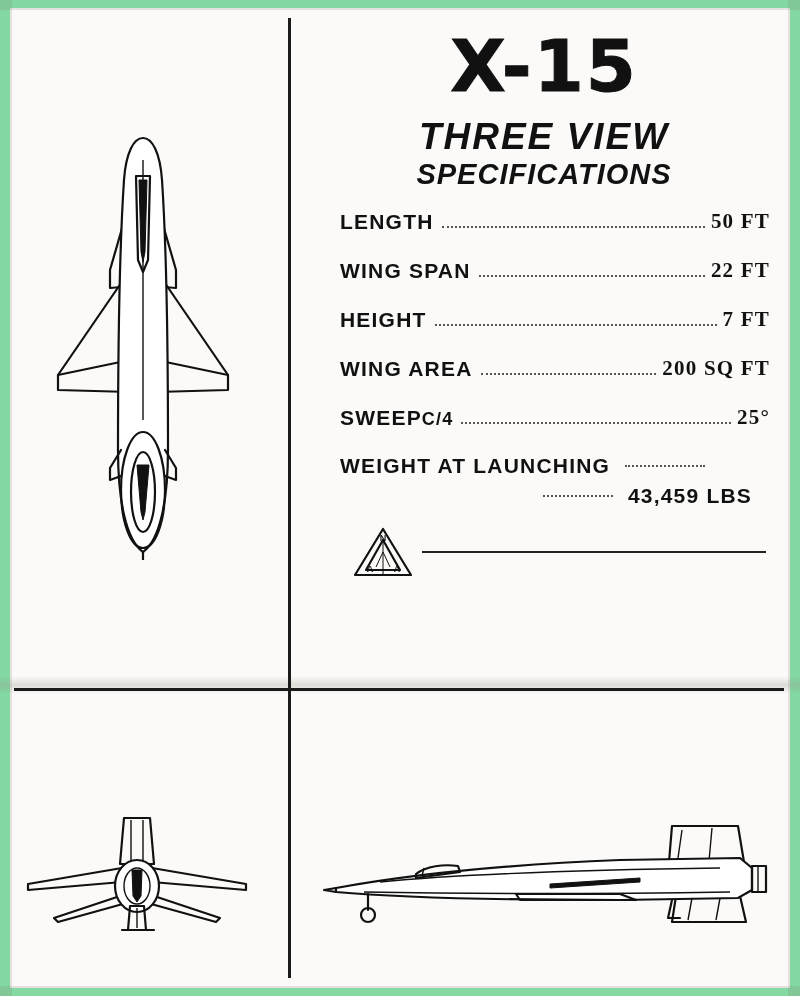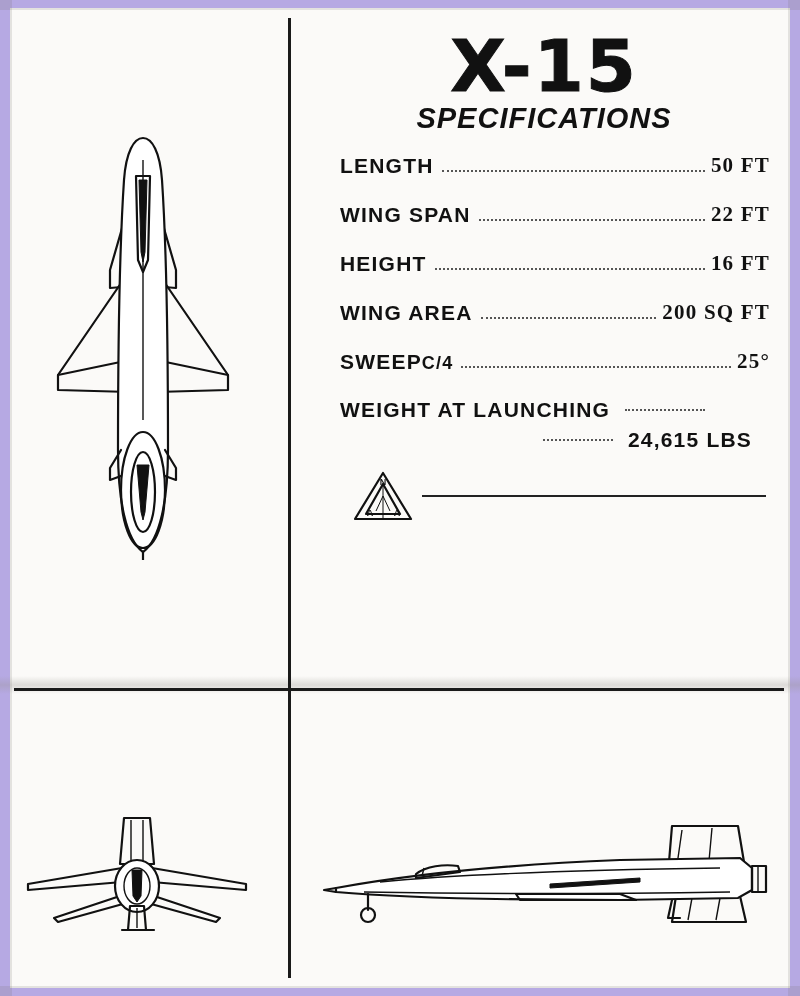--- a/index.html
+++ b/index.html
@@ -10,21 +10,21 @@
   body {
     width: 800px;
     height: 996px;
     font-family: "Liberation Sans", sans-serif;
     overflow: hidden;
   }
   #sheet {
     position: relative;
     width: 800px;
     height: 996px;
-    background: #c4b5fd;
+    background: #86efac;
   }
   
   #paper {
     position: absolute;
     left: 10px;
     top: 8px;
     width: 780px;
     height: 980px;
     background: #fbfaf8;
   }
@@ -183,40 +183,41 @@
   <div class="edge-shade" style="left:0;top:986px;width:800px;height:10px;"></div>
   <div class="edge-shade" style="left:0;top:0;width:12px;height:996px;"></div>
   <div class="edge-shade" style="left:788px;top:0;width:12px;height:996px;"></div>
   <div class="fold" style="top:676px;"></div>
 
   <div class="divider-v"></div>
   <div class="divider-h"></div>
 
   <div class="right-col">
     <div class="title">X-15</div>
+    <div class="subtitle">THREE VIEW</div>
     <div class="spec-head">SPECIFICATIONS</div>
 
     <div class="spec-list">
 
       <div class="spec-row">
         <span class="spec-label">LENGTH</span>
         <span class="spec-dots"></span>
         <span class="spec-value">50 FT</span>
       </div>
 
       <div class="spec-row">
         <span class="spec-label">WING SPAN</span>
         <span class="spec-dots"></span>
         <span class="spec-value">22 FT</span>
       </div>
 
       <div class="spec-row">
         <span class="spec-label">HEIGHT</span>
         <span class="spec-dots"></span>
-        <span class="spec-value">16 FT</span>
+        <span class="spec-value">7 FT</span>
       </div>
 
       <div class="spec-row">
         <span class="spec-label">WING AREA</span>
         <span class="spec-dots"></span>
         <span class="spec-value">200 SQ FT</span>
       </div>
 
       <div class="spec-row">
         <span class="spec-label">SWEEP</span>
@@ -224,21 +225,21 @@
         <span class="spec-dots"></span>
         <span class="spec-value">25°</span>
       </div>
 
       <div class="spec-row wrap-row">
         <span class="spec-label">WEIGHT AT LAUNCHING</span>
         <span class="tail-dots"></span>
       </div>
       <div class="spec-row2">
         <span class="lead-dots"></span>
-        <span>24,615 LBS</span>
+        <span>43,459 LBS</span>
       </div>
     </div>
 
     <div class="logo-row">
       <svg width="62" height="52" viewBox="0 0 62 52">
         <polygon points="31,3 59,49 3,49" class="ln" stroke-width="2"></polygon>
         <polygon points="31,14 48,44 14,44" class="ln" stroke-width="1.6"></polygon>
         <path d="M31,14 L31,49 M31,26 L24,41 M31,26 L38,41" class="fill-k" stroke-width="5" fill="none"></path>
         <text x="31" y="15" font-family="Liberation Sans, sans-serif" font-size="9" font-weight="bold" text-anchor="middle" fill="#111">N</text>
         <text x="18" y="46" font-family="Liberation Sans, sans-serif" font-size="9" font-weight="bold" text-anchor="middle" fill="#111">A</text>

